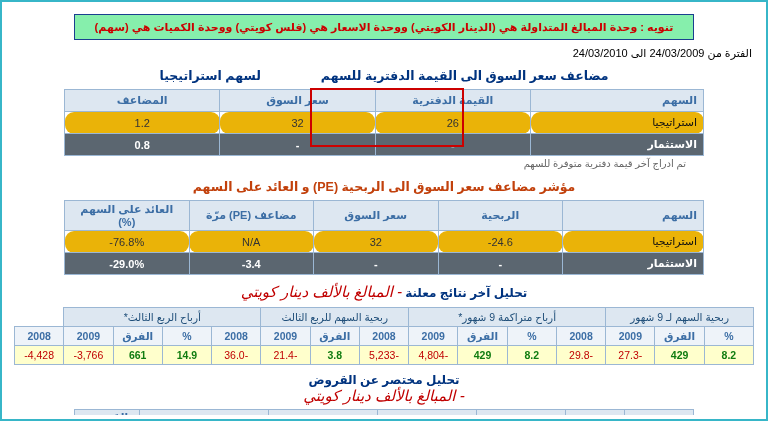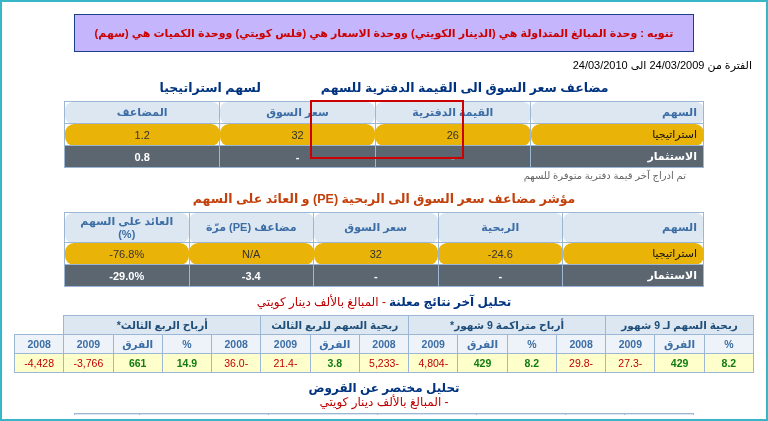--- a/index.html
+++ b/index.html
@@ -21,27 +21,27 @@
   .inner{
     position:absolute;
     inset:4px;
     overflow:hidden;
   }
 
   
   .notice{
     margin:8px auto 0 auto;
     width:610px;
-    background:#c4b5fd;
+    background:#86efac;
     border:1px solid #1a3f8f;
     color:#cc0000;
     font-weight:bold;
     font-size:11px;
     text-align:center;
-    padding:11px 4px;
+    padding:5px 4px;
     line-height:14px;
   }
 
   
   .period{
     text-align:right;
     color:#000;
     font-size:11px;
     margin:7px 10px 0 0;
     direction:rtl;
@@ -82,21 +82,20 @@
     border:1px solid #9bb7d4;
     padding:2px 6px;
     height:17px;
   }
   .hdr th{
     background:#dde7f1;
     color:#3c6ea5;
     font-weight:bold;
     text-align:center;
     font-size:11px;
-    border-radius:8px;
   }
   .hdr th.first{ text-align:right; }
   .rowA td{
     background:#eab308;
     color:#333;
     text-align:center;
     border-radius:9px;
   }
   .rowA td.first{
     text-align:right;
@@ -142,40 +141,40 @@
   .wide th,.wide td{
     border:1px solid #9bb7d4;
     font-size:10.5px;
     height:16px;
     padding:1px 3px;
     text-align:center;
   }
   .grp th{
     background:#dde7f1;
     color:#1f4e79;
-    font-weight:bold;
+    font-weight:normal;
   }
   .sub th{
     background:#eef3f9;
     color:#3c6ea5;
     font-weight:bold;
   }
   .vals td{
     background:#ffffcc;
     color:#333;
   }
   .vals td.neg{ color:#c00000; }
   .vals td.pos{ color:#107c10; font-weight:bold; }
 
   .subtitle-line{
     text-align:center;
     margin:8px 0 4px 0;
   }
   .subtitle-line .t1{ color:#00337f;font-weight:bold;font-size:12px; }
-  .subtitle-line .t2{ color:#c00000;font-size:12px; }
+  .subtitle-line .t2{ color:#c00000;font-size:15px;font-style:italic; }
 
   
   .loans{
     margin:0 auto;
     width:620px;
     table-layout:fixed;
     border-collapse:collapse;
   }
   .loans th,.loans td{
     border:1px solid #9bb7d4;

